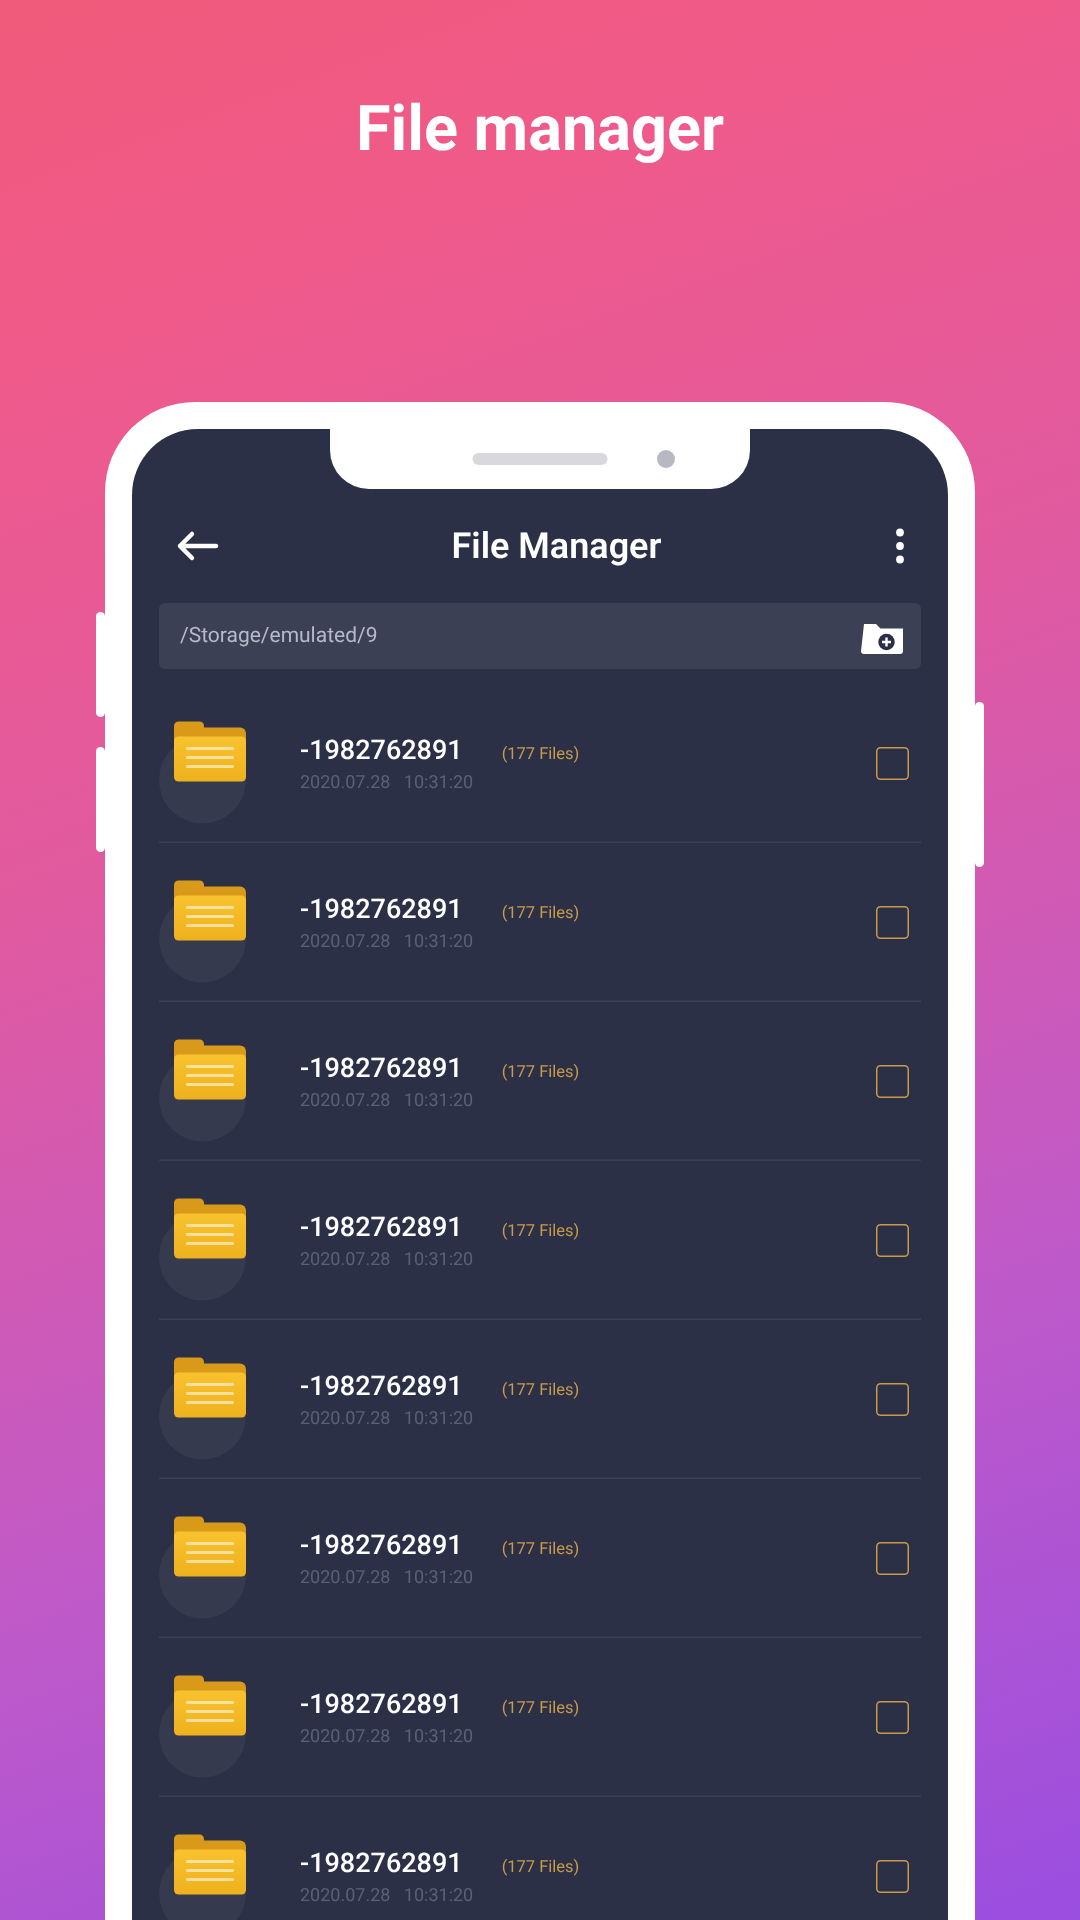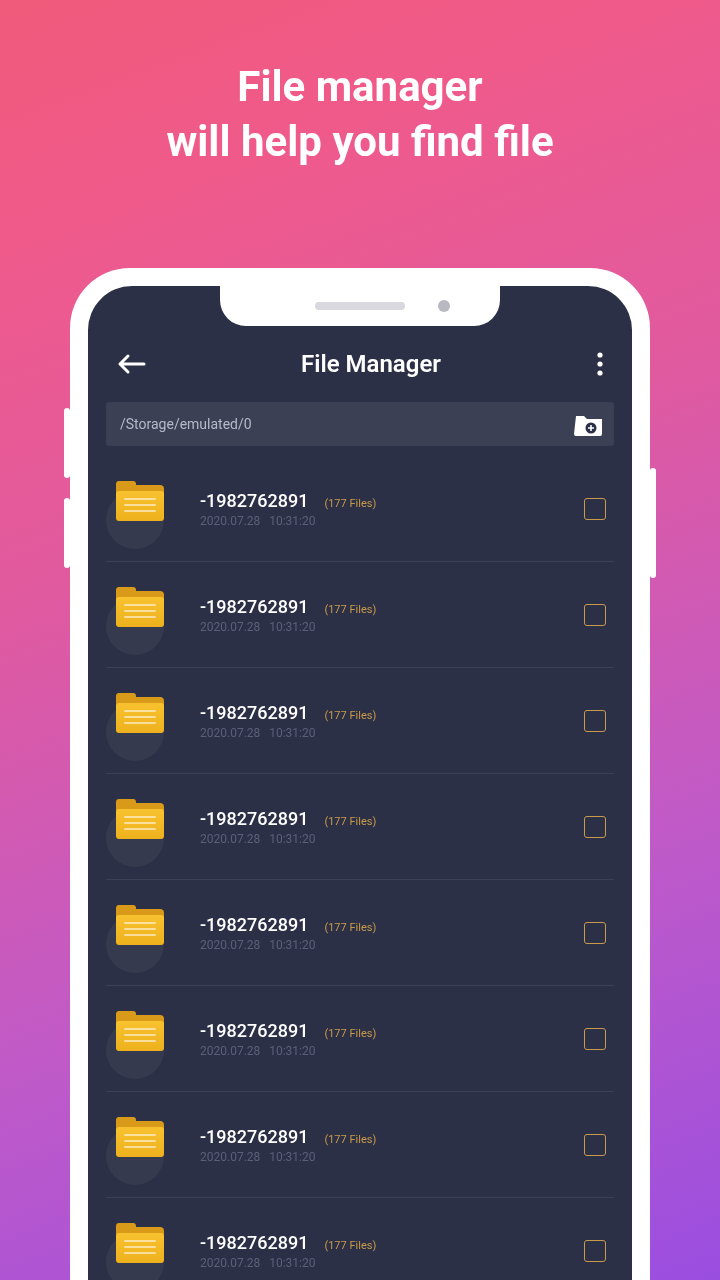--- a/index.html
+++ b/index.html
@@ -94,35 +94,34 @@
   }
   .folder-icon {
     position: absolute; left: 6px; top: 6px; width: 48px; height: 38px;
   }
   .folder-back { position: absolute; width: 48px; height: 34px; top: 2px; background: #d99a1a; border-radius: 4px 4px 3px 3px; }
   .folder-tab { position: absolute; width: 20px; height: 8px; top: -2px; left: 0; background: #d99a1a; border-radius: 3px 3px 0 0; }
   .folder-front { position: absolute; width: 48px; height: 30px; top: 8px; background: linear-gradient(#f8c22e,#eeb11e); border-radius: 3px; }
   .folder-lines { position: absolute; top: 15px; left: 8px; right: 8px; }
   .folder-lines div { height: 2.5px; background: rgba(255,255,255,0.55); margin-bottom: 3.5px; border-radius: 2px; }
   .file-info { flex: 1; padding-left: 26px; min-width: 0; }
-  .file-top { display: flex; align-items: baseline; gap: 16px; }
+  .file-top { display: flex; align-items: baseline; gap: 26px; }
   .file-name { color: #fff; font-size: 18px; font-weight: 500; }
   .file-count { color: #c99a4a; font-size: 11px; text-align: right; }
   .file-sub { color: #5a6078; font-size: 12px; margin-top: 3px; }
   .check-box {
     width: 22px; height: 22px; border: 1.6px solid #c99a4a; border-radius: 3px;
     margin-right: 8px; flex-shrink: 0;
   }
 </style>
 </head>
 <body>
 
 <div class="headline">
   <div>File manager</div>
-  <div>will help you find file</div>
 </div>
 
 <div class="phone">
   <div class="side-btn left1"></div>
   <div class="side-btn left2"></div>
   <div class="side-btn right1"></div>
   <div class="screen">
     <div class="notch">
       <div class="speaker"></div>
       <div class="camera"></div>
@@ -138,21 +137,21 @@
       <div class="more-dots">
         <svg width="8" height="26" viewBox="0 0 8 26">
           <circle cx="4" cy="4" r="2.6" fill="#fff"></circle>
           <circle cx="4" cy="13" r="2.6" fill="#fff"></circle>
           <circle cx="4" cy="22" r="2.6" fill="#fff"></circle>
         </svg>
       </div>
     </div>
 
     <div class="path-bar">
-      <span class="path-text">/Storage/emulated/0</span>
+      <span class="path-text">/Storage/emulated/9</span>
       <div class="new-folder">
         <svg width="30" height="28" viewBox="0 0 30 28">
           <path d="M2 6 h8 l3 3 h15 v15 a2 2 0 0 1 -2 2 h-24 a2 2 0 0 1 -2 -2 z" fill="#fff"></path>
           <circle cx="17" cy="18" r="5.5" fill="#2b3046"></circle>
           <path d="M17 15 v6 M14 18 h6" stroke="#fff" stroke-width="1.6"></path>
         </svg>
       </div>
     </div>
 
     <div class="file-list" id="file-list">

